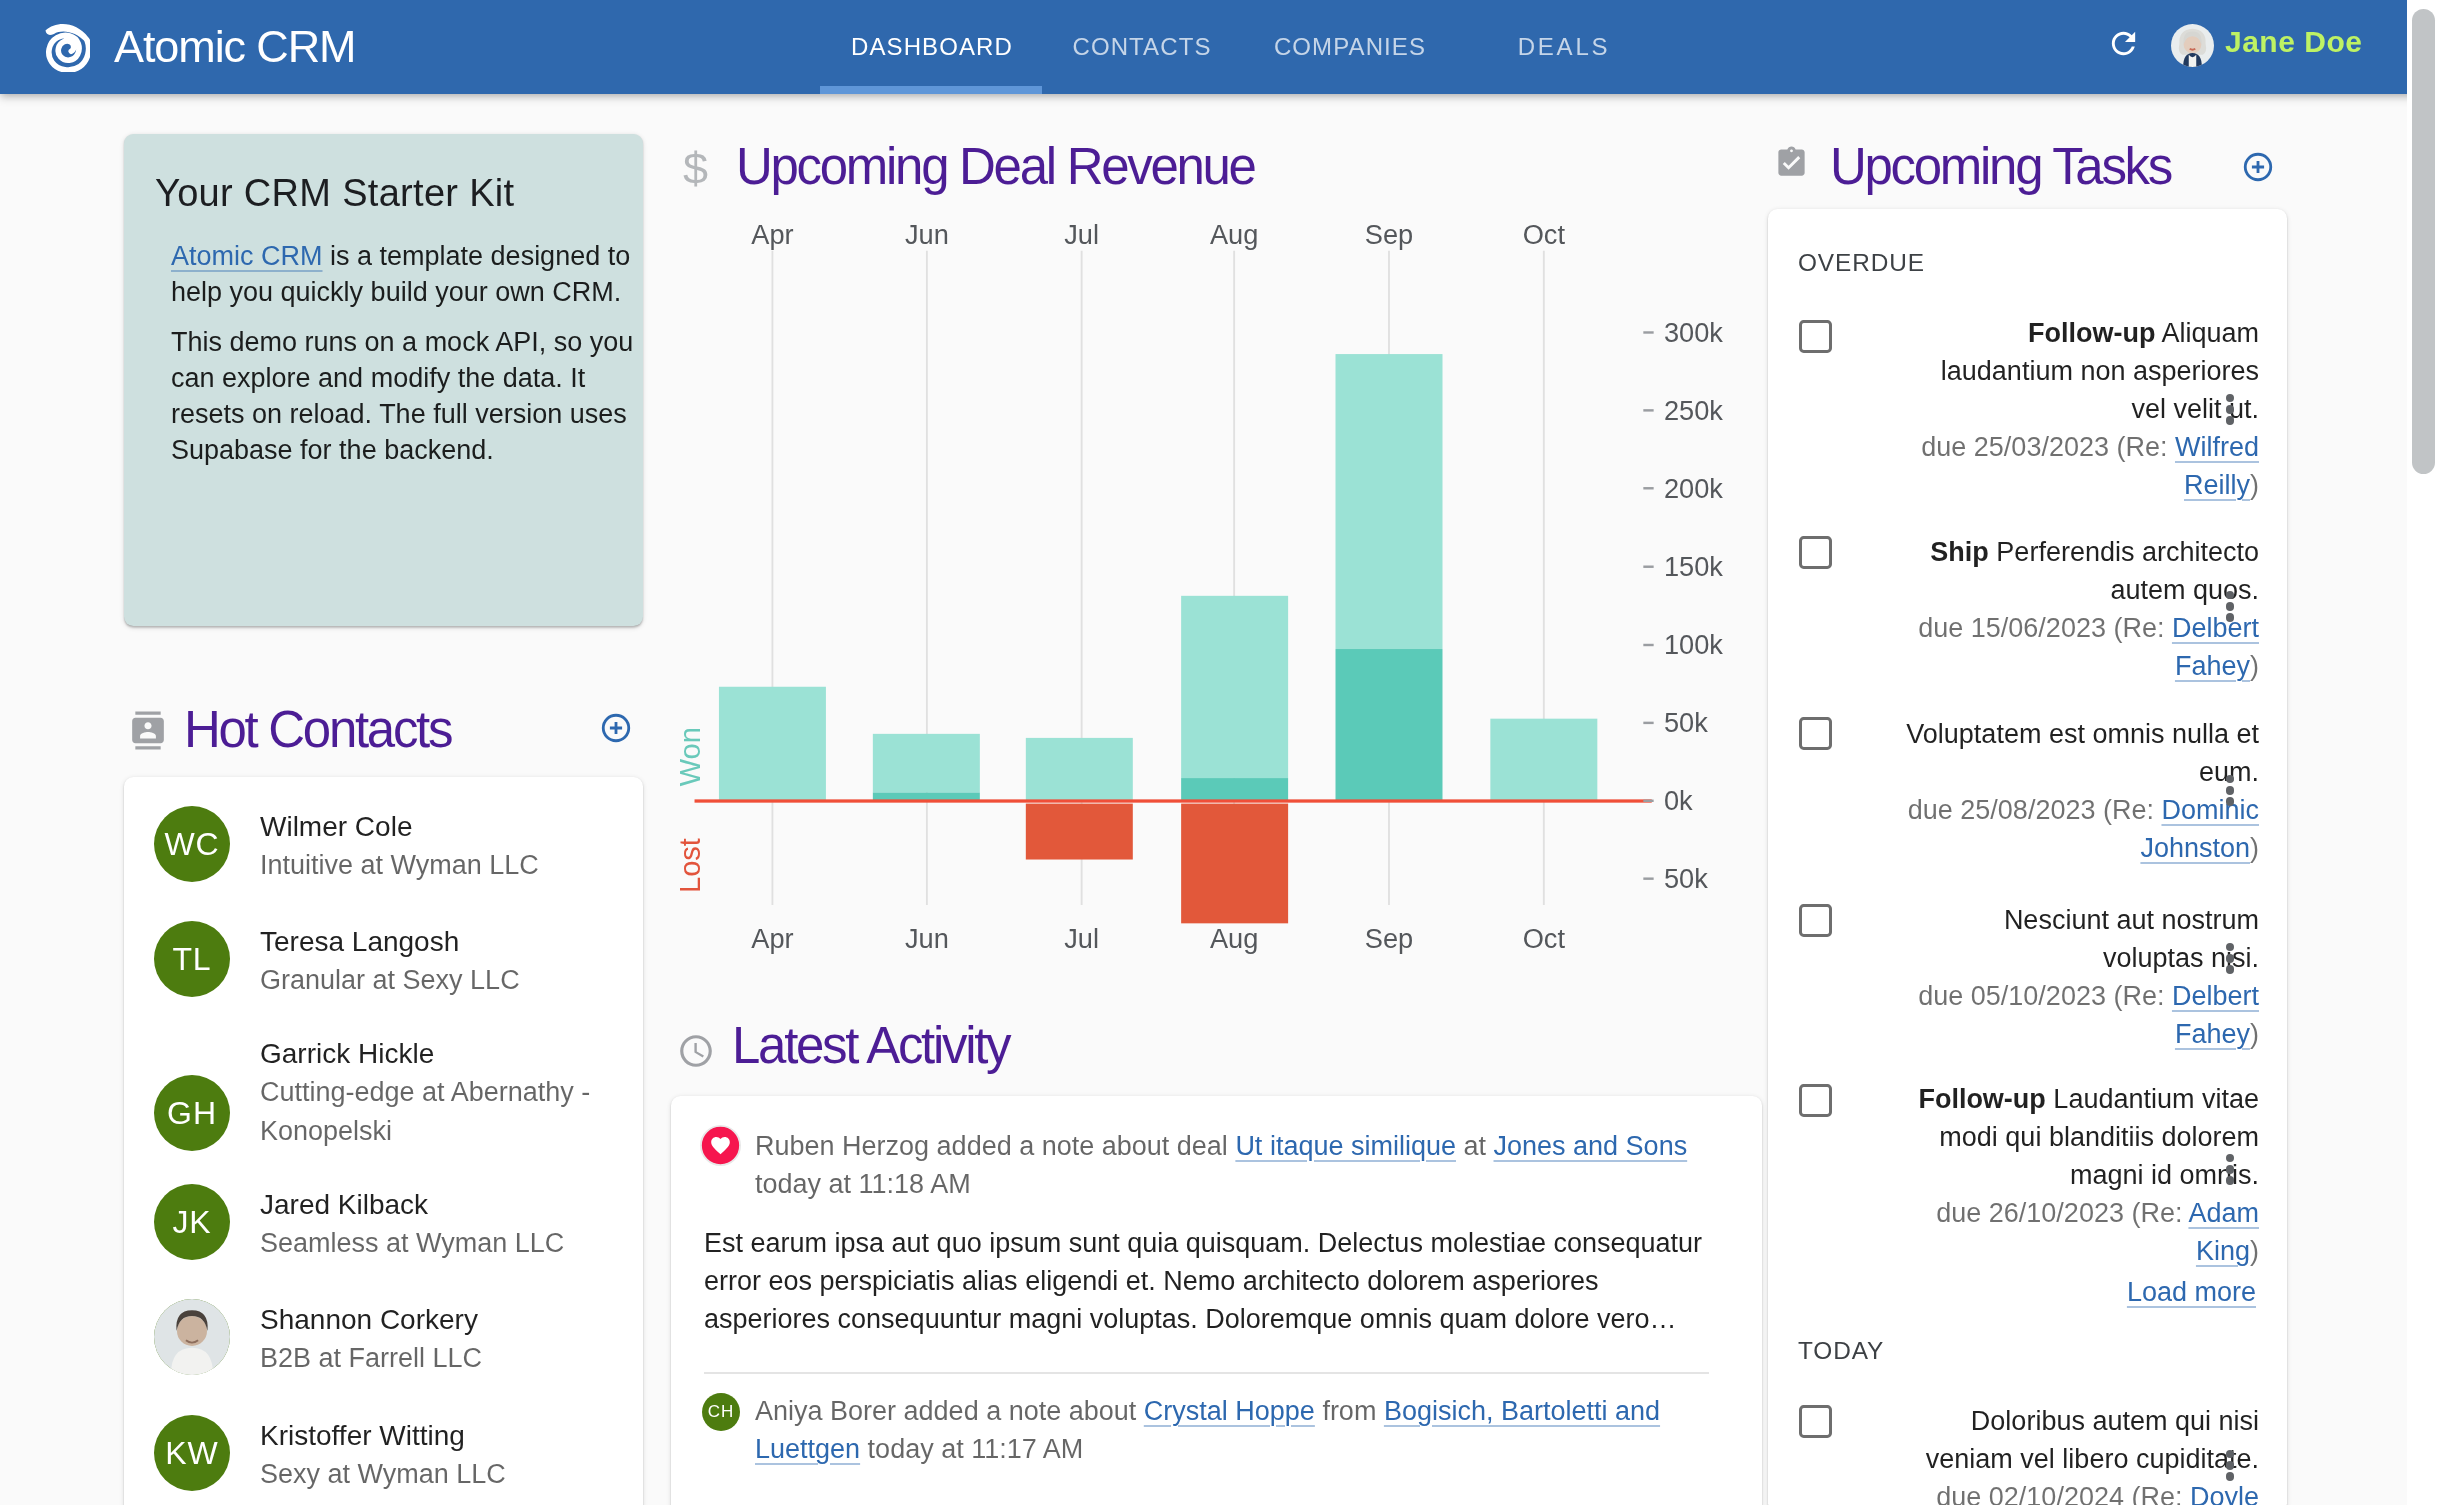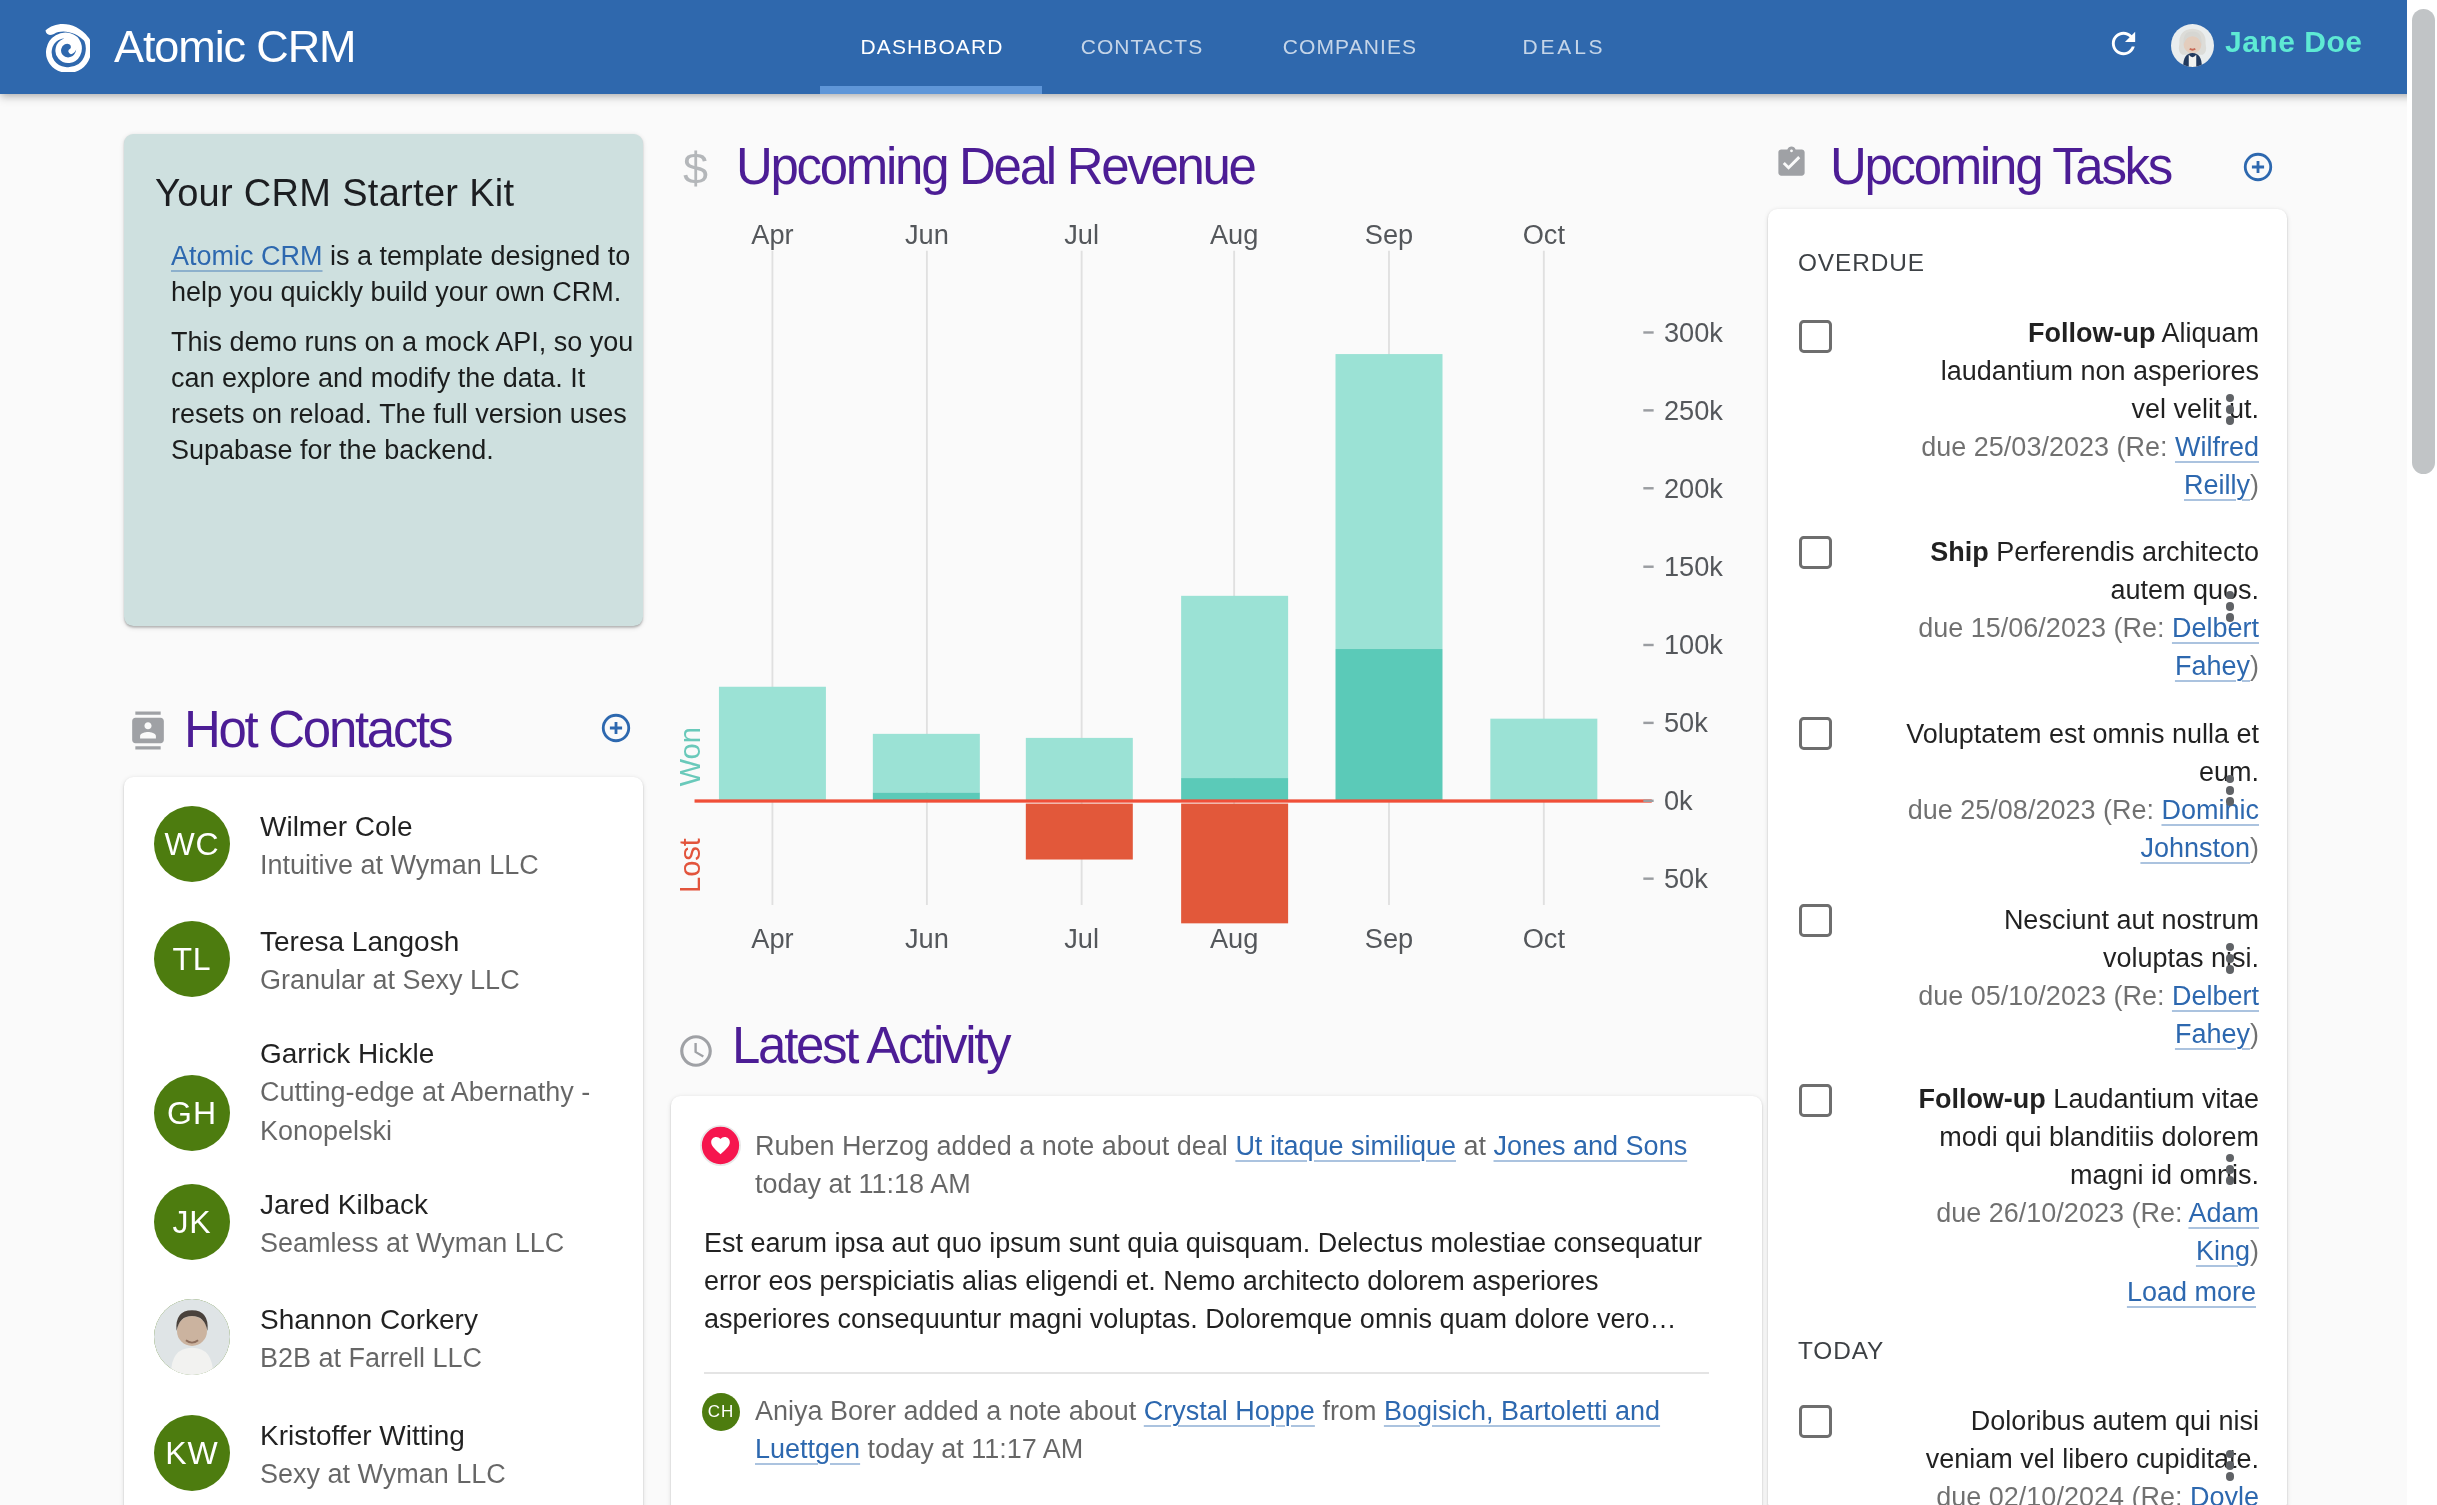--- a/index.html
+++ b/index.html
@@ -7,25 +7,25 @@
     font-family:"Liberation Sans", sans-serif; }
   .abs { position:absolute; }
   a { text-decoration:underline; color:#2d68af; text-decoration-color:rgba(45,104,175,.4); text-underline-offset:4.7px; text-decoration-thickness:1.9px; }
   .sechead { font-size:51px; line-height:56px; color:#4c1d95; letter-spacing:-2.3px; }
   .body29 { font-size:27px; line-height:36px; color:rgba(0,0,0,.87); }
 
   
   #appbar { position:absolute; left:0; top:0; width:2438px; height:94px; background:#2f68ad;
     box-shadow:0 1.9px 7.5px -0.9px rgba(0,0,0,.25), 0 4.7px 8.4px 0 rgba(0,0,0,.12); }
   .tab { position:absolute; top:0; height:71px; line-height:94px; text-align:center; width:282px;
-    font-size:21px; font-weight:500; letter-spacing:1.1px; color:rgba(255,255,255,.72); }
+    font-size:24px; font-weight:500; letter-spacing:1.1px; color:rgba(255,255,255,.72); }
   #tab-active { color:#fff; }
   #tabind { position:absolute; left:820px; top:86px; width:222px; height:7.5px; background:#5f96d8; }
   #logotext { position:absolute; left:114px; top:0; line-height:94px; font-size:45px; font-weight:500; color:#fff; letter-spacing:-1.1px; }
-  #janedoe { position:absolute; left:2225px; top:20px; font-size:30px; line-height:43px; font-weight:700; color:#5eead4; letter-spacing:0.5px; }
+  #janedoe { position:absolute; left:2225px; top:20px; font-size:30px; line-height:43px; font-weight:700; color:#bef264; letter-spacing:0.5px; }
 
   
   #tealcard { position:absolute; left:124px; top:134px; width:519px; height:492px; background:#cee0df;
     border-radius:9.4px; box-shadow:0 1.9px 1.9px -1.9px rgba(0,0,0,.2), 0 1.9px 1.9px 0 rgba(0,0,0,.14), 0 1.9px 5.6px 0 rgba(0,0,0,.12); }
   #tealcard h2 { position:absolute; left:31px; top:37px; font-size:38px; line-height:45px; font-weight:500; color:#1c1e21; letter-spacing:0.3px;}
   .tp { position:absolute; left:31px; width:469px;margin-left:16px; }
   #hc-card { position:absolute; left:124px; top:777px; width:519px; height:845px; background:#fff;
     border-radius:9.4px; box-shadow:0 1.9px 1.9px -1.9px rgba(0,0,0,.2), 0 1.9px 1.9px 0 rgba(0,0,0,.14), 0 1.9px 5.6px 0 rgba(0,0,0,.12); }
   .av { position:absolute; width:76px; height:76px; border-radius:50%; background:#4d7c0f; color:#fff;
     font-size:32px; display:flex; align-items:center; justify-content:center; letter-spacing:0.9px;}

